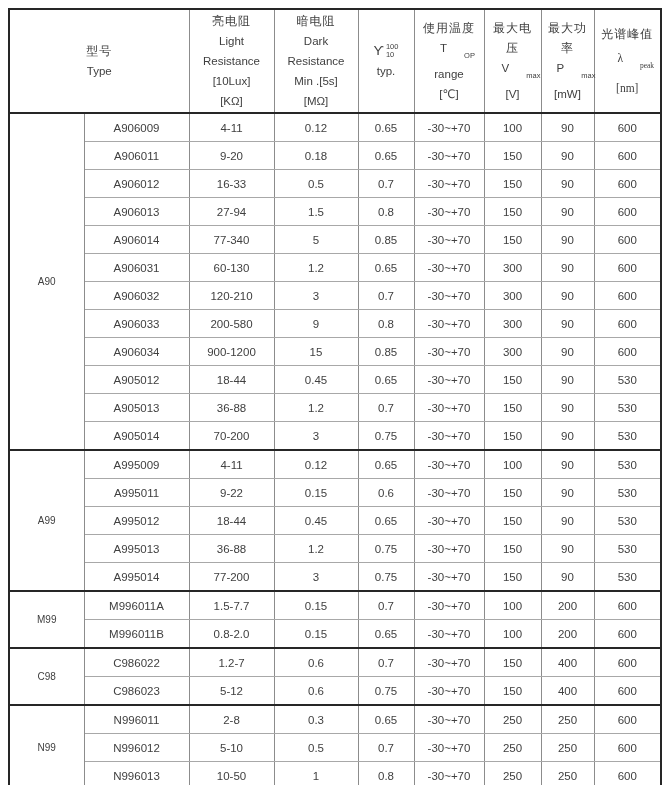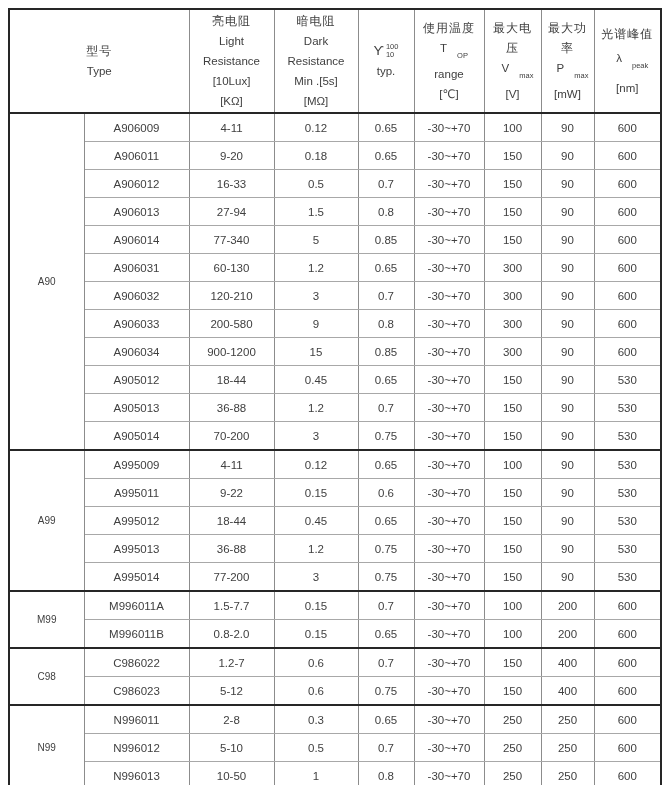--- a/index.html
+++ b/index.html
@@ -45,26 +45,26 @@
     border:1px solid #a8a8a8;
     border-left:1px solid #8c8c8c;
     border-right:1px solid #8c8c8c;
     text-align:center;
     vertical-align:middle;
     font-size:11.5px;
     height:27px;
     padding:0;
   }
   td.group-cell{font-size:10px;}
-  sub.small{font-size:7.5px;position:relative;top:2px;left:10px;}
+  sub.small{font-size:7.5px;position:relative;top:2px;left:17px;}
   .gline{display:inline-flex;align-items:center;}
   .gsym{font-size:13.5px;}
   .gfrac{display:inline-flex;flex-direction:column;margin-left:2px;line-height:8px;}
   .gfrac span{font-size:7.5px;text-align:left;}
-  .lam .hstack{line-height:24px;}
+  .lam .hstack{line-height:24px;font-family:Liberation Serif, serif;}
 </style>
 </head>
 <body>
 
 <div class="page">
   <table class="spec">
     <colgroup>
       <col class="c-group">
         <col class="c-model">
         <col class="c-light">

